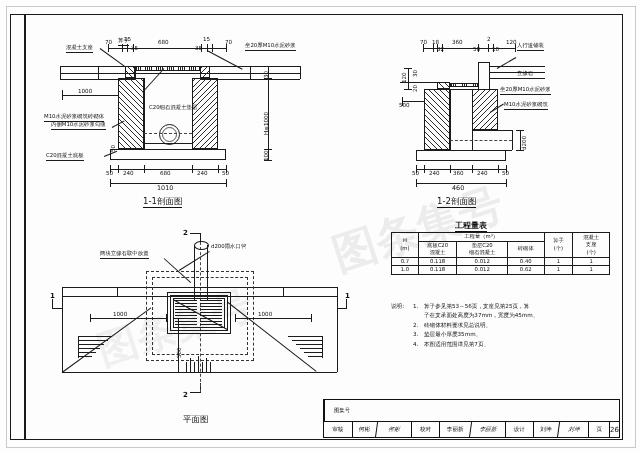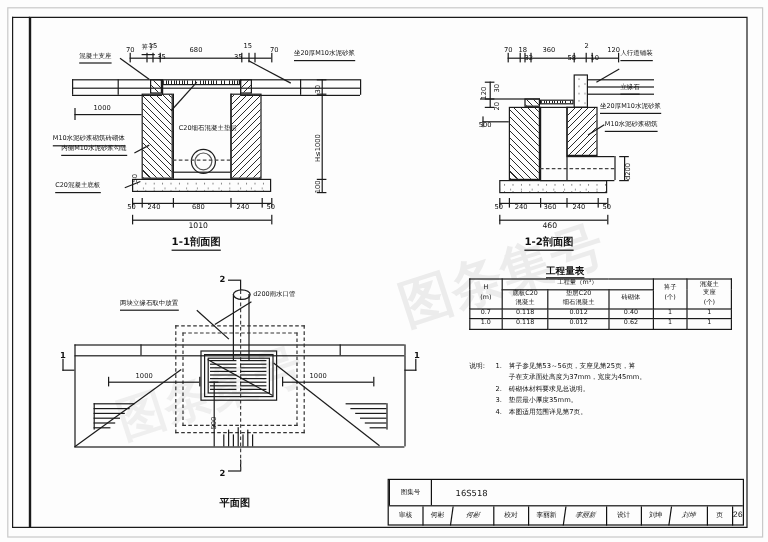--- a/index.html
+++ b/index.html
@@ -47,21 +47,21 @@
     position:absolute;box-sizing:border-box;border:1px solid #1b1b1b;
     background-image:repeating-linear-gradient(90deg,#222 0 0.7px,transparent 0.7px 2.2px);
   }
 
   
   .t{position:absolute;white-space:nowrap;font-size:5.4px;line-height:7px;color:#111;}
   .num{position:absolute;white-space:nowrap;font-size:5.6px;color:#111;font-family:"DejaVu Sans","Liberation Sans",sans-serif;}
   .num7{font-size:6.4px;}
   .ul{border-bottom:1px solid #1b1b1b;padding-bottom:0.5px;}
   .rot{transform:rotate(-90deg);transform-origin:left top;}
-  .cap{position:absolute;font-size:8.5px;font-weight:bold;white-space:nowrap;}
+  .cap{position:absolute;font-size:8.5px;font-weight:normal;white-space:nowrap;}
   .cap .ul2{border-bottom:1.4px solid #111;padding-bottom:1px;}
   .extv{position:absolute;width:1px;background:#1b1b1b;}
 
   
   #qty-table{position:absolute;left:391px;top:232px;width:219px;border-collapse:collapse;}
   #qty-table td,#qty-table th{
     border:1px solid #1b1b1b;font-size:5.3px;text-align:center;padding:0;
     font-weight:normal;line-height:7.5px;color:#111;
   }
   .tbl-title{position:absolute;left:455px;top:220px;font-size:8px;font-weight:bold;}
@@ -484,30 +484,29 @@
     <div class="nrow">
       <div class="nlab"></div>
       <div class="nno">4.</div>
       <div class="ntx">本图适用范围详见第7页。</div>
     </div>
   </div>
 
   <div id="title-block">
     <div id="tb-main">
       <div id="tb-numlab">图集号</div>
-      <div id="tb-num">16S518</div>
     </div>
     <div id="tb-sub">
       <div class="cell" style="width:28px;">审核</div>
       <div class="cell" style="width:24px;">何彬</div>
       <div class="cell sig" style="width:34px;">何彬</div>
       <div class="cell" style="width:28px;">校对</div>
       <div class="cell" style="width:30px;">李丽新</div>
       <div class="cell sig" style="width:34px;">李丽新</div>
       <div class="cell" style="width:28px;">设计</div>
       <div class="cell" style="width:24px;">刘坤</div>
       <div class="cell sig" style="width:30px;">刘坤</div>
       <div class="cell" style="width:20px;">页</div>
-      <div class="cell" style="flex:1;font-size:7px;font-family:Liberation Mono, monospace;">26</div>
+      <div class="cell" style="flex:1;font-size:7px;">26</div>
     </div>
   </div>
 
 </div>
 
 </body></html>

